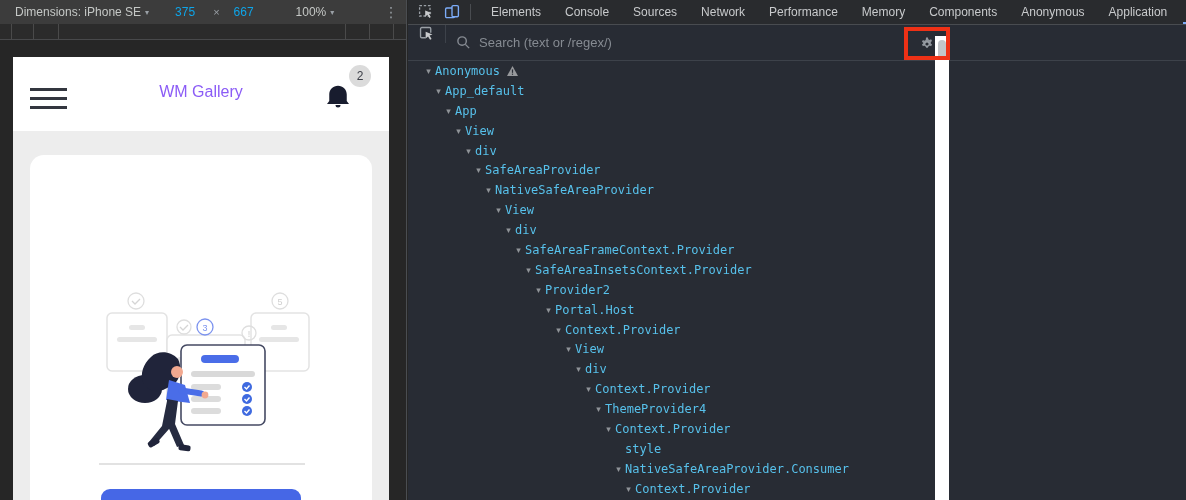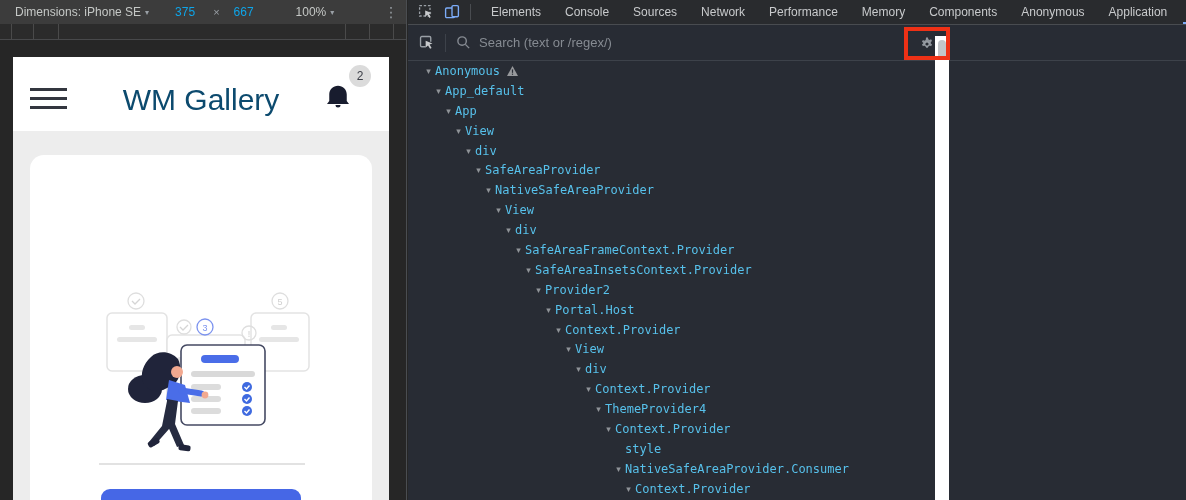--- a/index.html
+++ b/index.html
@@ -25,21 +25,21 @@
     background:#2b2b2b; border-bottom:1px solid #48494b; }
   .ruler .tick { position:absolute; top:0; width:1px; height:100%; background:#4a4a4a; }
 
   
   .phone { position:absolute; left:13px; top:57px; width:376px; height:443px;
     background:#fff; overflow:hidden; }
   .app-header { position:relative; width:100%; height:74px; background:#fff; }
   .hamburger { position:absolute; left:17px; top:31px; width:37px; cursor:pointer; }
   .hamburger div { height:3px; background:#33363f; margin-bottom:6px; }
   .app-title { position:absolute; left:0; right:0; top:26px; text-align:center;
-    font-size:30px; font-weight:500; color:#0c4a6e; }
+    font-size:16px; font-weight:500; color:#8b5cf6; }
   .bell-wrap { position:absolute; right:32px; top:24px; width:34px; height:34px; cursor:pointer; }
   .badge { position:absolute; right:18px; top:8px; width:22px; height:22px;
     border-radius:50%; background:#dbdbdb; color:#3a3d46; font-size:12px;
     display:flex; align-items:center; justify-content:center; font-weight:500; }
   .app-content { position:absolute; top:74px; bottom:0; left:0; right:0; background:#ededed; }
   .card { position:absolute; left:17px; right:17px; top:24px; height:400px;
     background:#fff; border-radius:14px; }
   .illus { position:absolute; left:50%; transform:translateX(-50%); top:128px; }
   .cta-button { position:absolute; left:50%; transform:translateX(-50%); top:334px;
     width:200px; height:40px; border-radius:9px; background:#4667e6; border:none; cursor:pointer; }
@@ -52,21 +52,21 @@
     align-items:center; font-size:12px; color:#c8cacc; }
   .tb-icon { width:16px; height:16px; margin-left:10px; cursor:pointer; flex:none; }
   .tb-sep { width:1px; height:16px; background:#494c50; margin:0 8px 0 10px; flex:none; }
   .tab { padding:0 12px; height:100%; display:flex; align-items:center; cursor:pointer; white-space:nowrap; }
   .tab.active { color:#7cacf8; position:relative; gap:5px; }
   .tab.active .underline { position:absolute; left:4px; right:4px; bottom:0; height:2px; background:#7cacf8; }
   .react-badge { width:14px; height:14px; border-radius:3px; background:#7a5fb8;
     display:flex; align-items:center; justify-content:center; flex:none; }
 
   .panel-toolbar { position:absolute; left:0; top:25px; width:100%; height:36px;
-    border-bottom:1px solid #3d424a; display:flex; align-items:center; }
+    border-bottom:1px solid #3d424a; display:flex; }
   .pt-inspect { width:17px; height:17px; margin-left:10px; cursor:pointer; flex:none; }
   .pt-sep { width:1px; height:18px; background:#3d424a; margin:0 10px; flex:none; }
   .search-box { display:flex; align-items:center; gap:8px; flex:1; }
   .search-input { background:transparent; border:none; outline:none; color:#c8cacc;
     font-size:13px; width:330px; font-family:"Liberation Sans",sans-serif; }
   .search-input::placeholder { color:#868b92; }
   .gear-wrap { position:absolute; left:496px; top:2px; width:46px; height:33px;
     border:4px solid #ee3116; display:flex; align-items:center; justify-content:center; z-index:5; }
 
   .tree { position:absolute; left:0; top:61px; width:527px; bottom:0;

